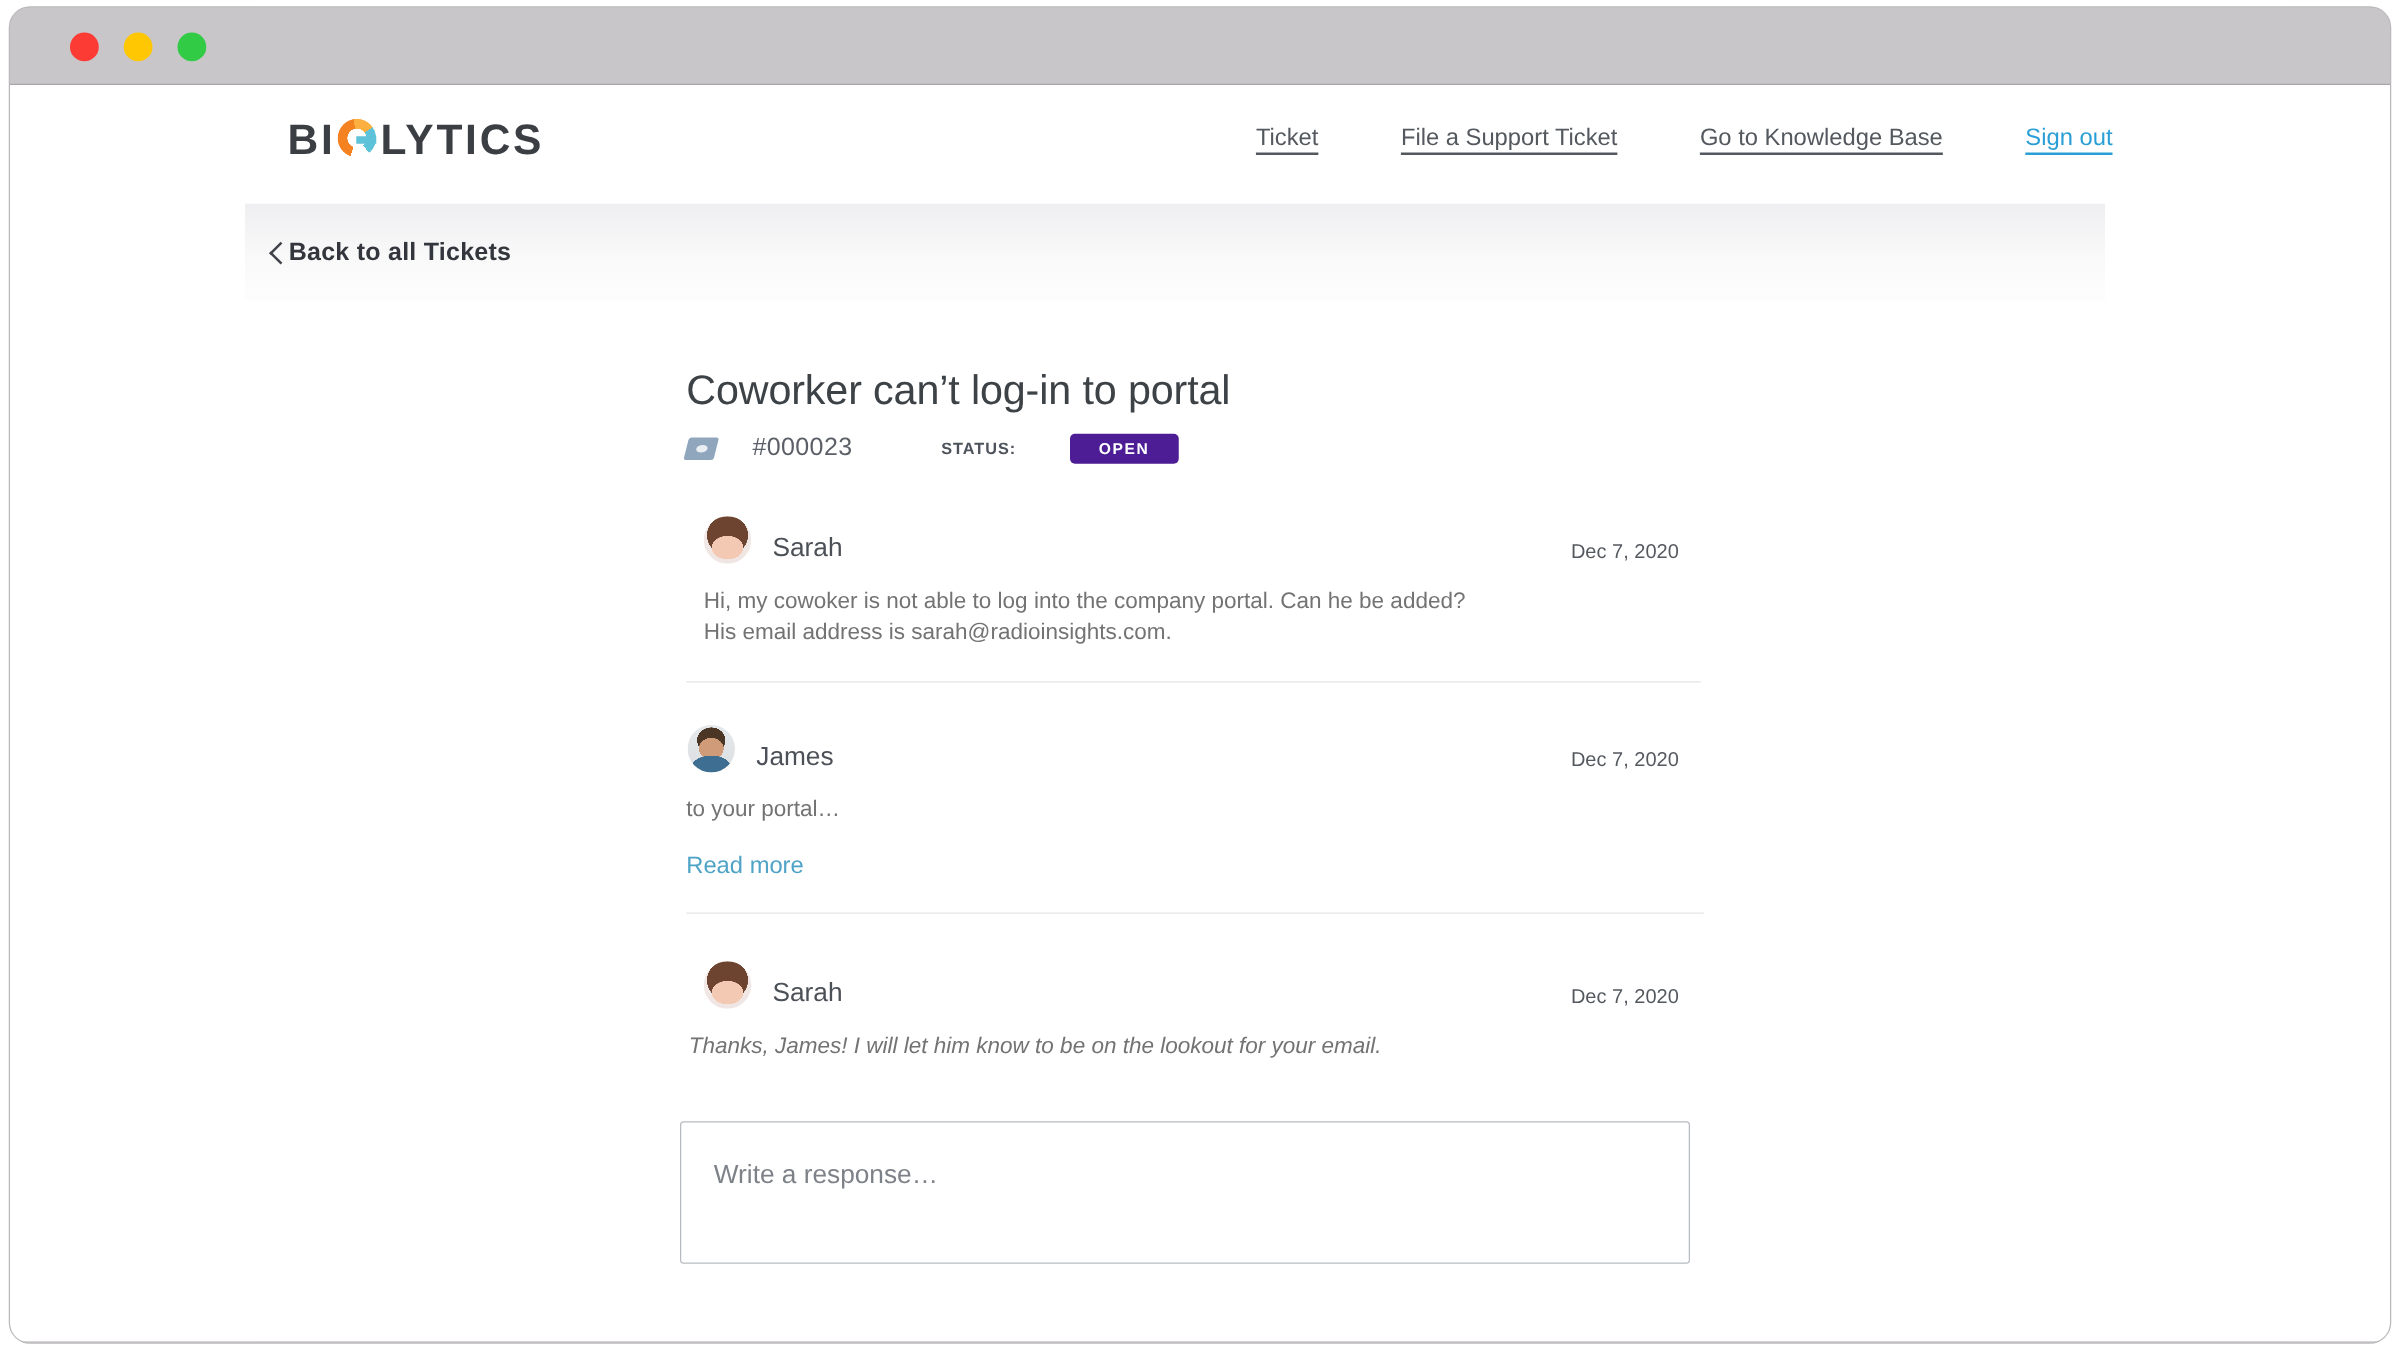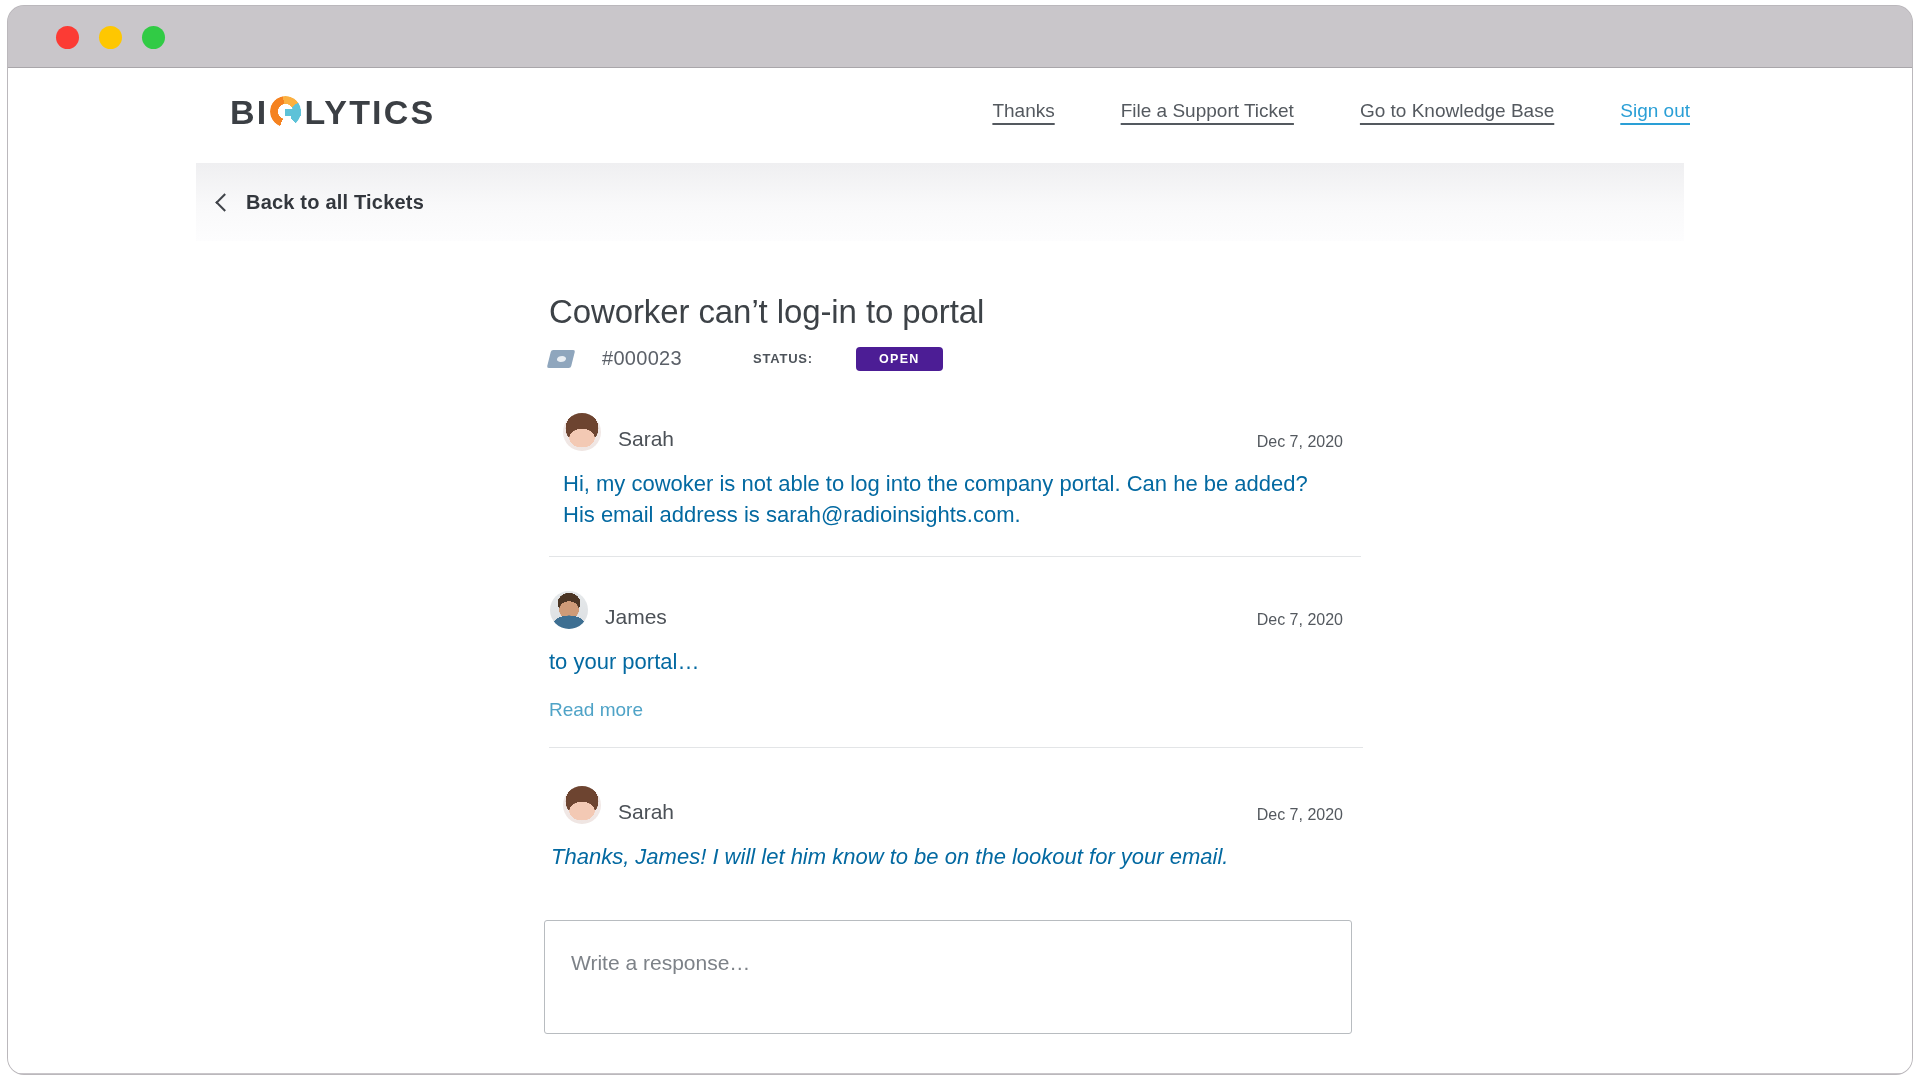--- a/index.html
+++ b/index.html
@@ -129,21 +129,20 @@
     margin: 10px 228px 0 188px;
     height: 78px;
     display: flex;
     align-items: center;
     padding-left: 22px;
     background: linear-gradient(180deg, #efeff1 0%, #f9f9fa 55%, #fdfdfe 100%);
   }
   #back-link {
     display: flex;
     align-items: center;
-    gap: 15px;
     cursor: pointer;
   }
   .chev-left {
     width: 13px;
     height: 13px;
     border-left: 2.4px solid #3f4349;
     border-bottom: 2.4px solid #3f4349;
     transform: rotate(45deg);
   }
   #back-label {
@@ -264,23 +263,23 @@
   .msg-date {
     margin-left: auto;
     font-size: 16px;
     color: #54595f;
     padding-right: 32px;
     white-space: nowrap;
   }
   .msg-body {
     margin-top: 17px;
     padding-left: 0;
-    font-size: 22px;
+    font-size: 18px;
     line-height: 1.43;
-    color: #0369a1;
+    color: #737373;
   }
   .msg-body .line { display: block; }
 
   .read-more {
     display: inline-block;
     margin-top: 21px;
     font-size: 19px;
     color: #4fa3c7;
     cursor: pointer;
   }
@@ -342,21 +341,21 @@
       <div id="brand">
         <span class="brand-seg">BI</span>
         <span class="brand-mark">
           <span class="ring-o"></span>
           <span class="bar-g"></span>
         </span>
         <span class="brand-seg">LYTICS</span>
       </div>
 
       <div id="navlinks">
-        <span class="navlink">Thanks</span>
+        <span class="navlink">Ticket</span>
         <span class="navlink">File a Support Ticket</span>
         <span class="navlink">Go to Knowledge Base</span>
         <span class="navlink accent">Sign out</span>
       </div>
     </div>
 
     <div id="backbar">
       <div id="back-link">
         <span class="chev-left"></span>
         <span id="back-label">Back to all Tickets</span>

